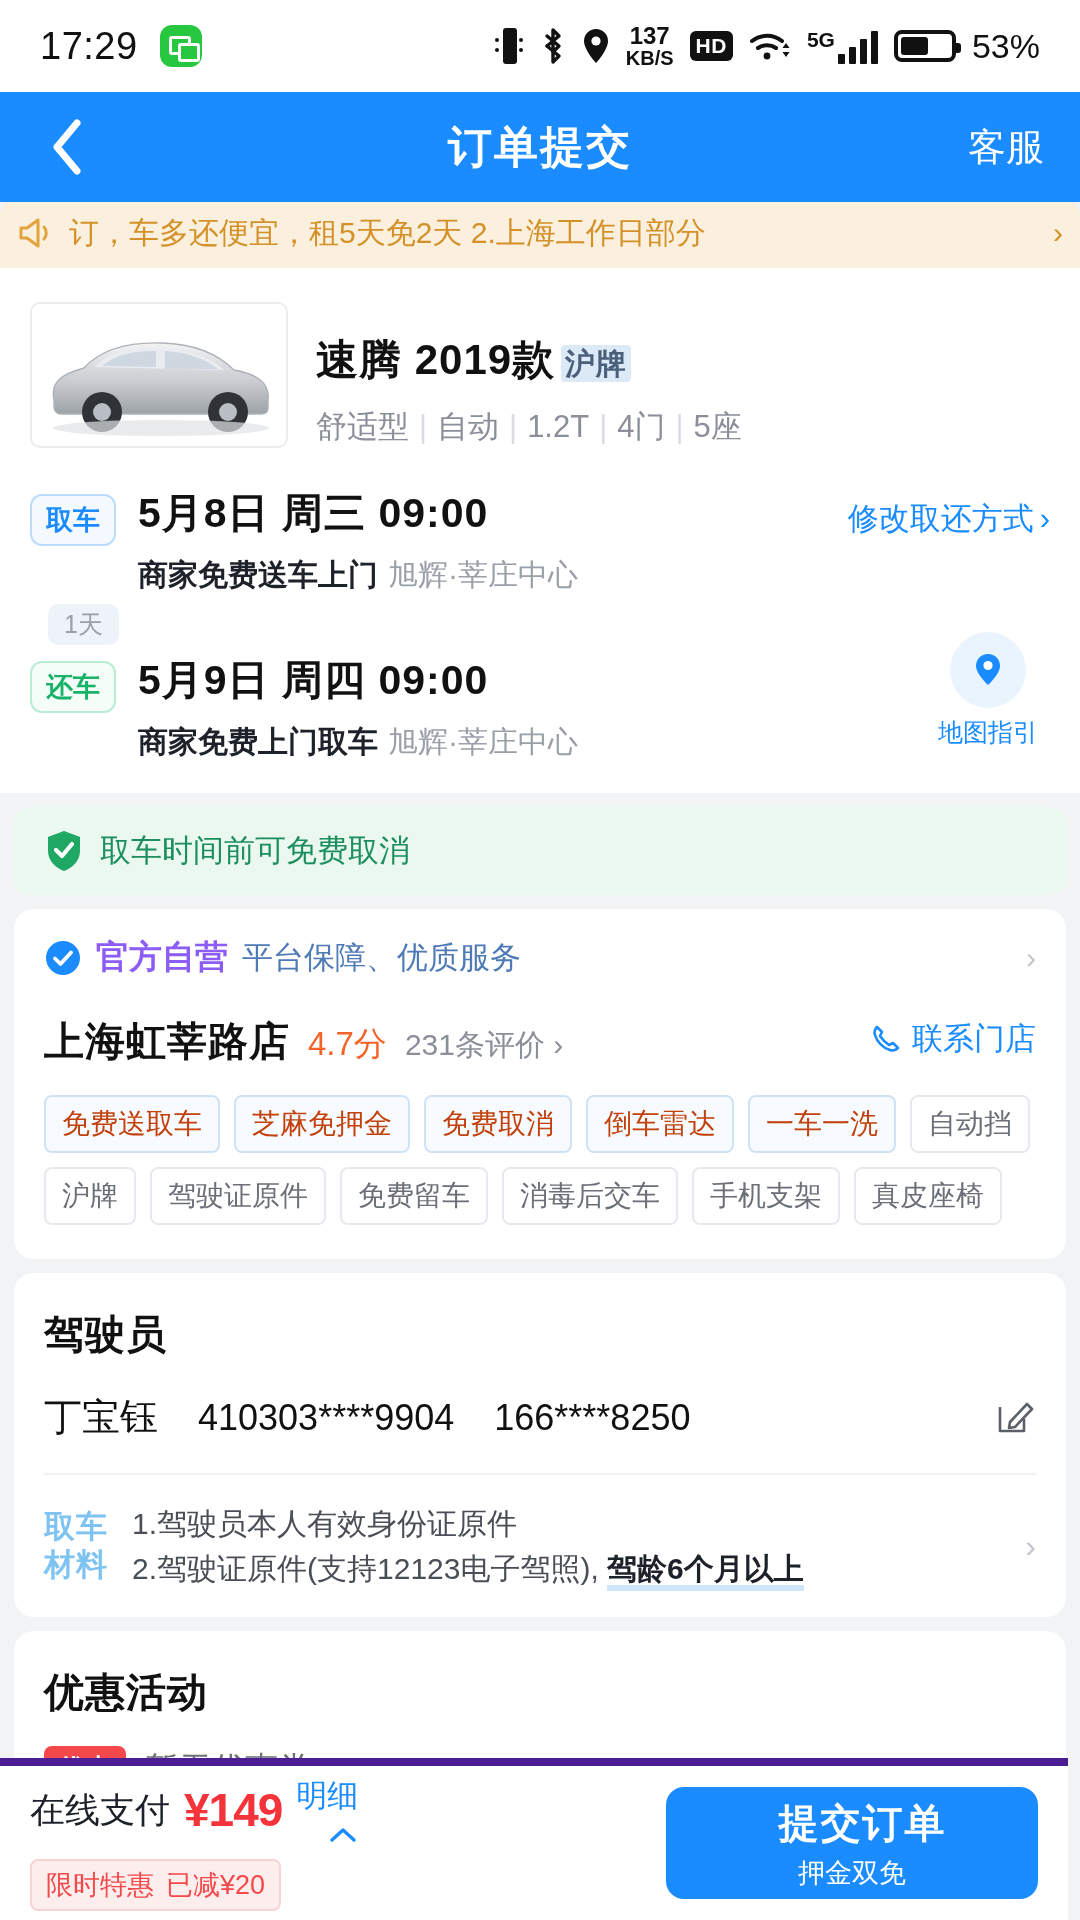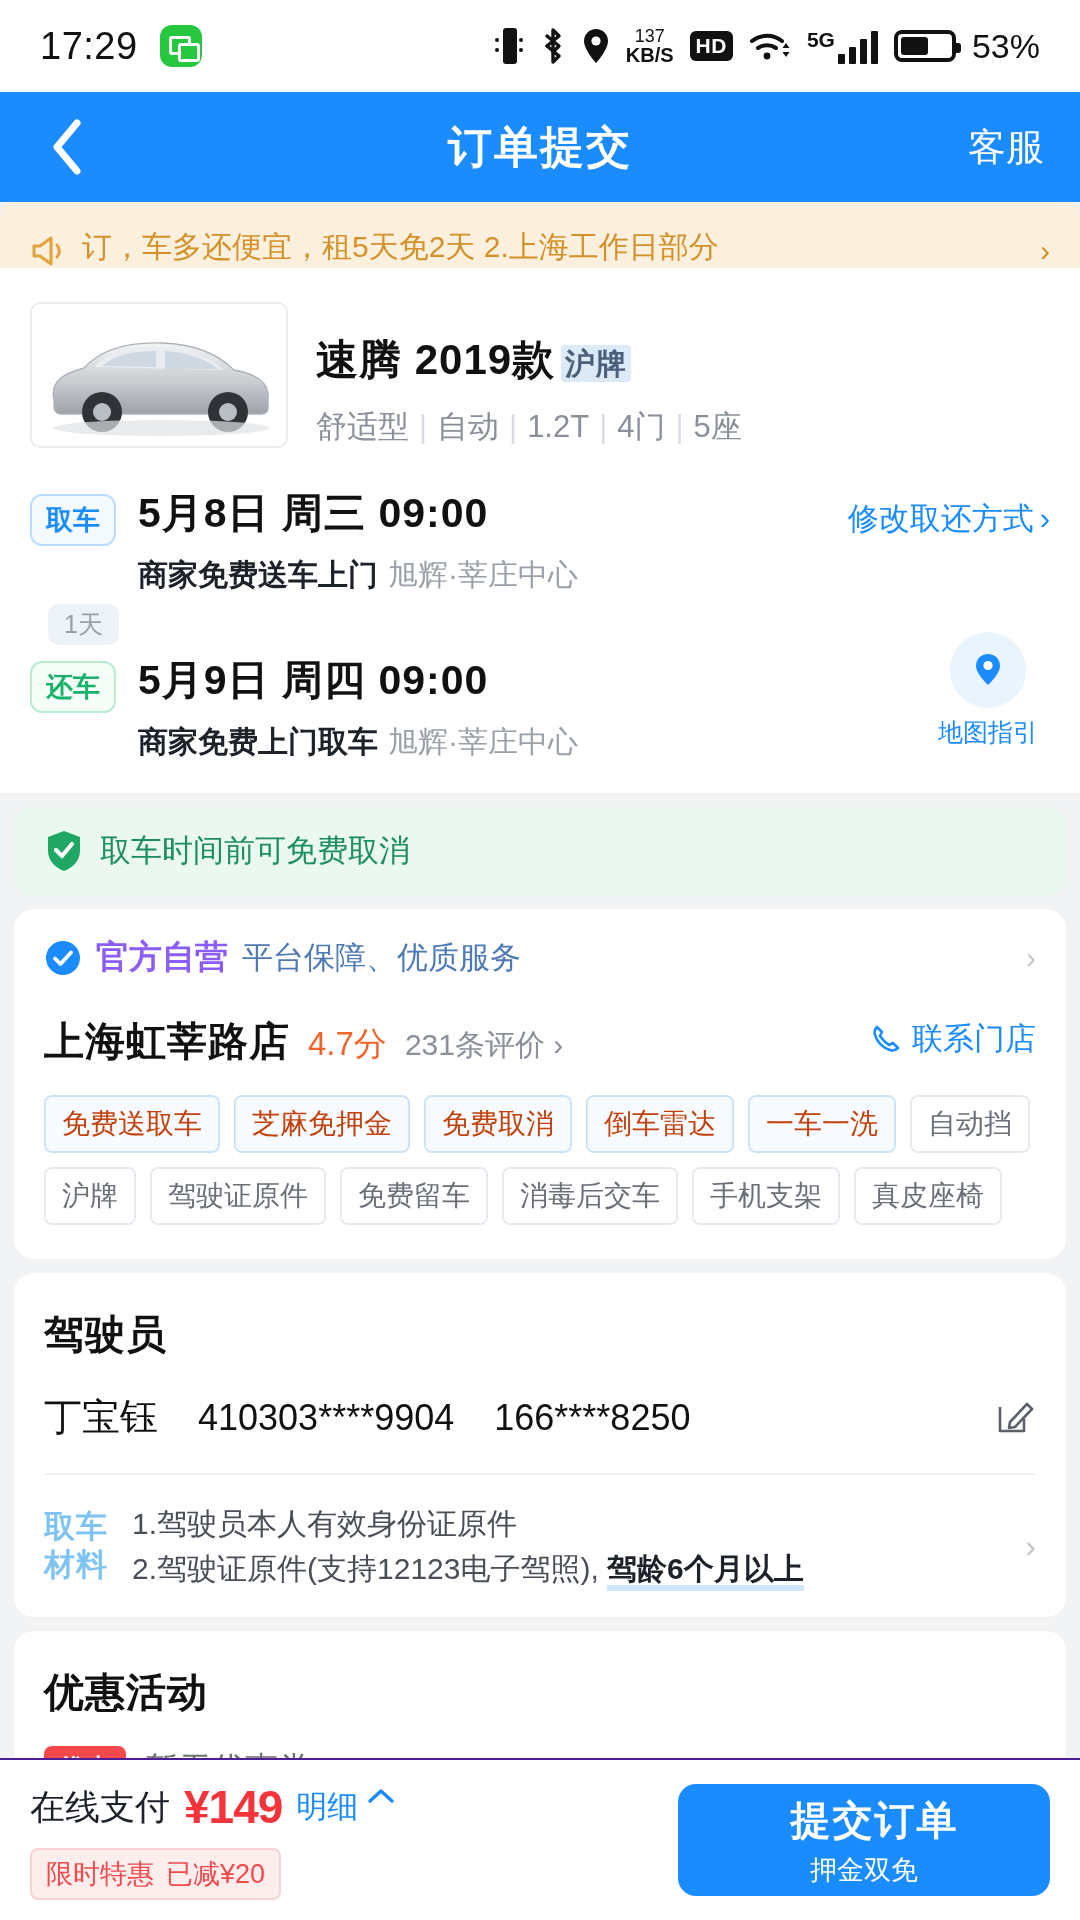--- a/index.html
+++ b/index.html
@@ -34,21 +34,21 @@
   }
   .sb-right { display: flex; align-items: center; gap: 16px; }
   .ic { display: inline-block; vertical-align: middle; }
   .ic-vibrate { width: 30px; height: 36px; position: relative; }
   .ic-vibrate .body { position: absolute; left: 9px; top: 0; width: 14px; height: 36px; background: #111; border-radius: 3px;}
   .ic-vibrate .l1 { position:absolute; left:1px; top:10px; width:4px; height:4px; background:#111; border-radius:50%;}
   .ic-vibrate .l2 { position:absolute; left:1px; top:20px; width:4px; height:4px; background:#111; border-radius:50%;}
   .ic-vibrate .r1 { position:absolute; right:1px; top:10px; width:4px; height:4px; background:#111; border-radius:50%;}
   .ic-vibrate .r2 { position:absolute; right:1px; top:20px; width:4px; height:4px; background:#111; border-radius:50%;}
   .net-rate { display: flex; flex-direction: column; align-items: center; line-height: 1.0; }
-  .net-rate .n { font-size: 18px; font-weight: normal; color: #111; }
+  .net-rate .n { font-size: 24px; font-weight: bold; color: #111; }
   .net-rate .u { font-size: 20px; font-weight: bold; color: #111; }
   .hd-badge {
     background: #111; color: #fff; font-size: 21px; font-weight: bold;
     padding: 3px 6px; border-radius: 6px; letter-spacing: 0.5px;
   }
   .five-g { display:flex; align-items:flex-end; gap:3px;}
   .five-g .lbl { font-size: 21px; font-weight: bold; color:#111; line-height:1; margin-bottom:14px;}
   .bars { display: flex; align-items: flex-end; gap: 4px; height: 34px; }
   .bars i { width: 7px; background: #111; display:block; border-radius:1px;}
   .battery {
@@ -72,22 +72,22 @@
   .nav-title {
     position: absolute; left: 0; right: 0; text-align: center;
     font-size: 44px; font-weight: bold; color: #fff; letter-spacing: 2px;
   }
   .nav-right {
     margin-left: auto; font-size: 38px; color: #fff; z-index: 2;
   }
 
   
   .promo {
-    background: #fbefdd; height: 70px; display: flex; align-items: flex-end;
-    padding: 0 30px; gap: 14px;
+    background: #fbefdd; height: 70px; display: flex; align-items: center;
+    padding: 0 17px; gap: 14px;
     border-top-left-radius: 18px; border-top-right-radius: 18px;
     margin-top: -4px;
   }
   .promo-text {
     flex: 1; font-size: 30px; color: #d49128; white-space: nowrap;
     overflow: hidden; text-overflow: clip;
   }
   .promo-arrow { color: #d49128; font-size: 30px; }
 
   
@@ -193,29 +193,29 @@
   
   .coupon-row { display: flex; align-items: center; gap: 20px; padding: 26px 30px 40px 30px; }
   .coupon-badge {
     background: #f5484a; color: #fff; font-size: 27px; font-weight: bold;
     padding: 5px 14px; border-radius: 8px;
   }
   .coupon-text { font-size: 33px; color: #6b7078; }
 
   
   .bottombar {
-    position: absolute; left: 0; right: 0; bottom: 0; height: 162px;
+    position: absolute; left: 0; right: 12px; bottom: 0; height: 162px;
     background: #fff; display: flex; align-items: center;
-    padding: 12px 30px; border-top: 2px solid #4c1d95;
+    padding: 12px 30px; border-top: 8px solid #4c1d95;
   }
   .pay-left { display: flex; flex-direction: column; gap: 14px; }
   .pay-line { display: flex; align-items: center; gap: 14px; }
   .pay-label { font-size: 35px; color: #1d2129; }
   .pay-amount { font-size: 46px; color: #f5333a; font-weight: bold; letter-spacing: -1px;}
-  .pay-detail { font-size: 31px; color: #1a8cff; display:flex; align-items:flex-start; gap:8px;}
+  .pay-detail { font-size: 31px; color: #1a8cff; display:flex; align-items:flex-end; gap:8px;flex-direction:column;}
   .pay-promo {
     display: inline-flex; align-items: center; gap: 12px;
     background: #fdeeee; border: 2px solid #f7d3d3; border-radius: 8px;
     padding: 6px 14px; align-self: flex-start;
   }
   .pay-promo .p1 { font-size: 27px; color: #f5484a; }
   .pay-promo .p2 { font-size: 27px; color: #f5484a; }
   .submit-btn {
     margin-left: auto; width: 372px; height: 112px; background: #1a8cff;
     border-radius: 18px; color: #fff; display: flex; flex-direction: column;

